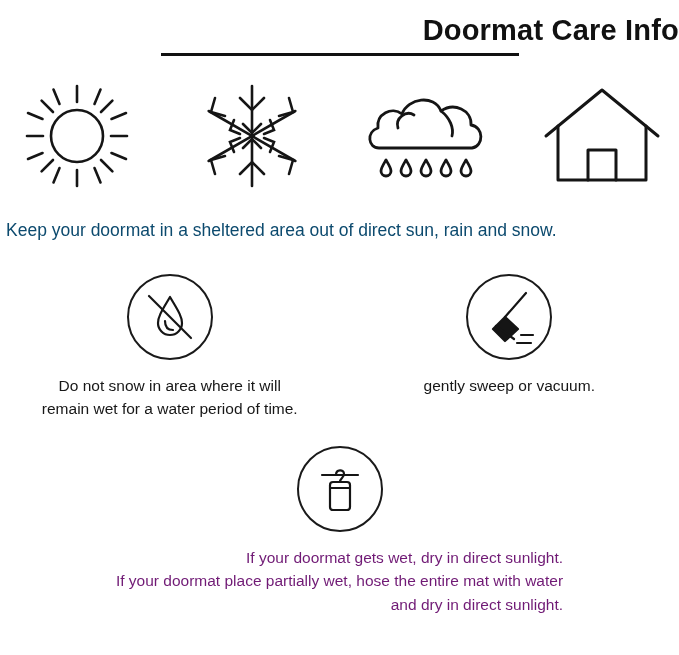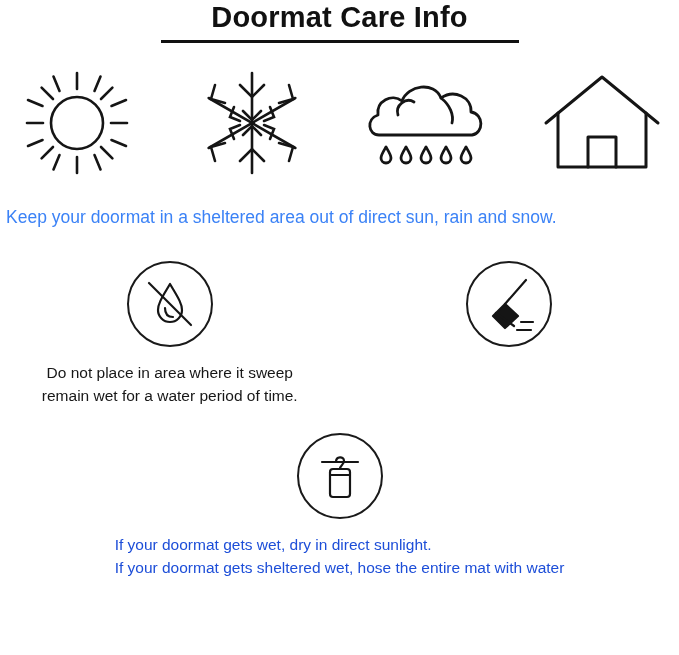--- a/index.html
+++ b/index.html
@@ -11,22 +11,22 @@
     width: 679px;
     height: 655px;
     font-family: "Liberation Sans", sans-serif;
     color: #151515;
     position: relative;
     overflow: hidden;
   }
 
   
   .title-wrap {
-    text-align: center;
-    padding-top: 1px;
+    text-align: right;
+    padding-top: 14px;
   }
   .title {
     font-size: 29px;
     font-weight: bold;
     letter-spacing: 0.2px;
     line-height: 1.15;
     color: #111;
   }
   .title-rule {
     width: 358px;
@@ -50,21 +50,21 @@
     display: flex;
     align-items: center;
     justify-content: center;
   }
 
   
   .intro {
     margin: 22px 6px 0 6px;
     font-size: 17.5px;
     line-height: 1.45;
-    color: #3b82f6;
+    color: #0c4a6e;
   }
   .intro div { white-space: nowrap; }
 
   
   .care-row {
     display: flex;
     margin-top: 30px;
   }
   .care-col {
     flex: 1 1 50%;
@@ -92,24 +92,24 @@
 
   
   .bottom-sec {
     margin-top: 26px;
     display: flex;
     flex-direction: column;
     align-items: center;
   }
   .bottom-caption {
     margin-top: 14px;
-    text-align: left;
+    text-align: right;
     font-size: 15.5px;
     line-height: 1.5;
-    color: #1d4ed8;
+    color: #701a75;
   }
   svg { display: block; }
 </style>
 </head>
 <body>
 
 <div class="title-wrap">
   <div class="title">Doormat Care Info</div>
   <div class="title-rule"></div>
 </div>
@@ -206,52 +206,54 @@
     <div class="circle-icon">
       <svg width="80" height="80" viewBox="0 0 80 80">
         <g stroke="#151515" stroke-width="2.2" fill="none" stroke-linecap="round" stroke-linejoin="round">
           <path d="M40,20 C33,32 28,39 28,46 a12,12 0 0 0 24,0 C52,39 47,32 40,20 z"></path>
           <path d="M35,44 C35,50 38,53 43,53"></path>
           <line x1="19" y1="19" x2="61" y2="61"></line>
         </g>
       </svg>
     </div>
     <div class="caption">
-      <div>Do not place in area where it sweep</div>
+      <div>Do not snow in area where it will</div>
       <div>remain wet for a water period of time.</div>
     </div>
   </div>
 
   <div class="care-col">
     <div class="circle-icon">
       <svg width="80" height="80" viewBox="0 0 80 80">
         <g stroke="#151515" stroke-width="2.2" fill="none" stroke-linecap="round" stroke-linejoin="round">
           <line x1="57" y1="16" x2="36" y2="40"></line>
           <path d="M36,40 L24,52 L36,64 L49,52 Z" fill="#151515" stroke="none"></path>
           <path d="M36,40 L24,52 L36,64 L49,52 Z"></path>
           <line x1="27" y1="49" x2="45" y2="62"></line>
           <line x1="52" y1="58" x2="64" y2="58"></line>
           <line x1="48" y1="66" x2="62" y2="66"></line>
         </g>
       </svg>
     </div>
     <div class="caption">
+      <div>gently sweep or vacuum.</div>
     </div>
   </div>
 
 </div>
 
 <div class="bottom-sec">
   <div class="circle-icon">
     <svg width="80" height="80" viewBox="0 0 80 80">
       <g stroke="#151515" stroke-width="2.2" fill="none" stroke-linecap="round" stroke-linejoin="round">
         <line x1="22" y1="26" x2="58" y2="26"></line>
         <path d="M36,26 C36,20 44,20 44,25 C44,29 40,29 40,33"></path>
         <rect x="30" y="33" width="20" height="28" rx="3"></rect>
         <line x1="30" y1="39" x2="50" y2="39"></line>
       </g>
     </svg>
   </div>
   <div class="bottom-caption">
     <div>If your doormat gets wet, dry in direct sunlight.</div>
-    <div>If your doormat gets sheltered wet, hose the entire mat with water</div>
+    <div>If your doormat place partially wet, hose the entire mat with water</div>
+    <div>and dry in direct sunlight.</div>
   </div>
 </div>
 
 </body></html>

